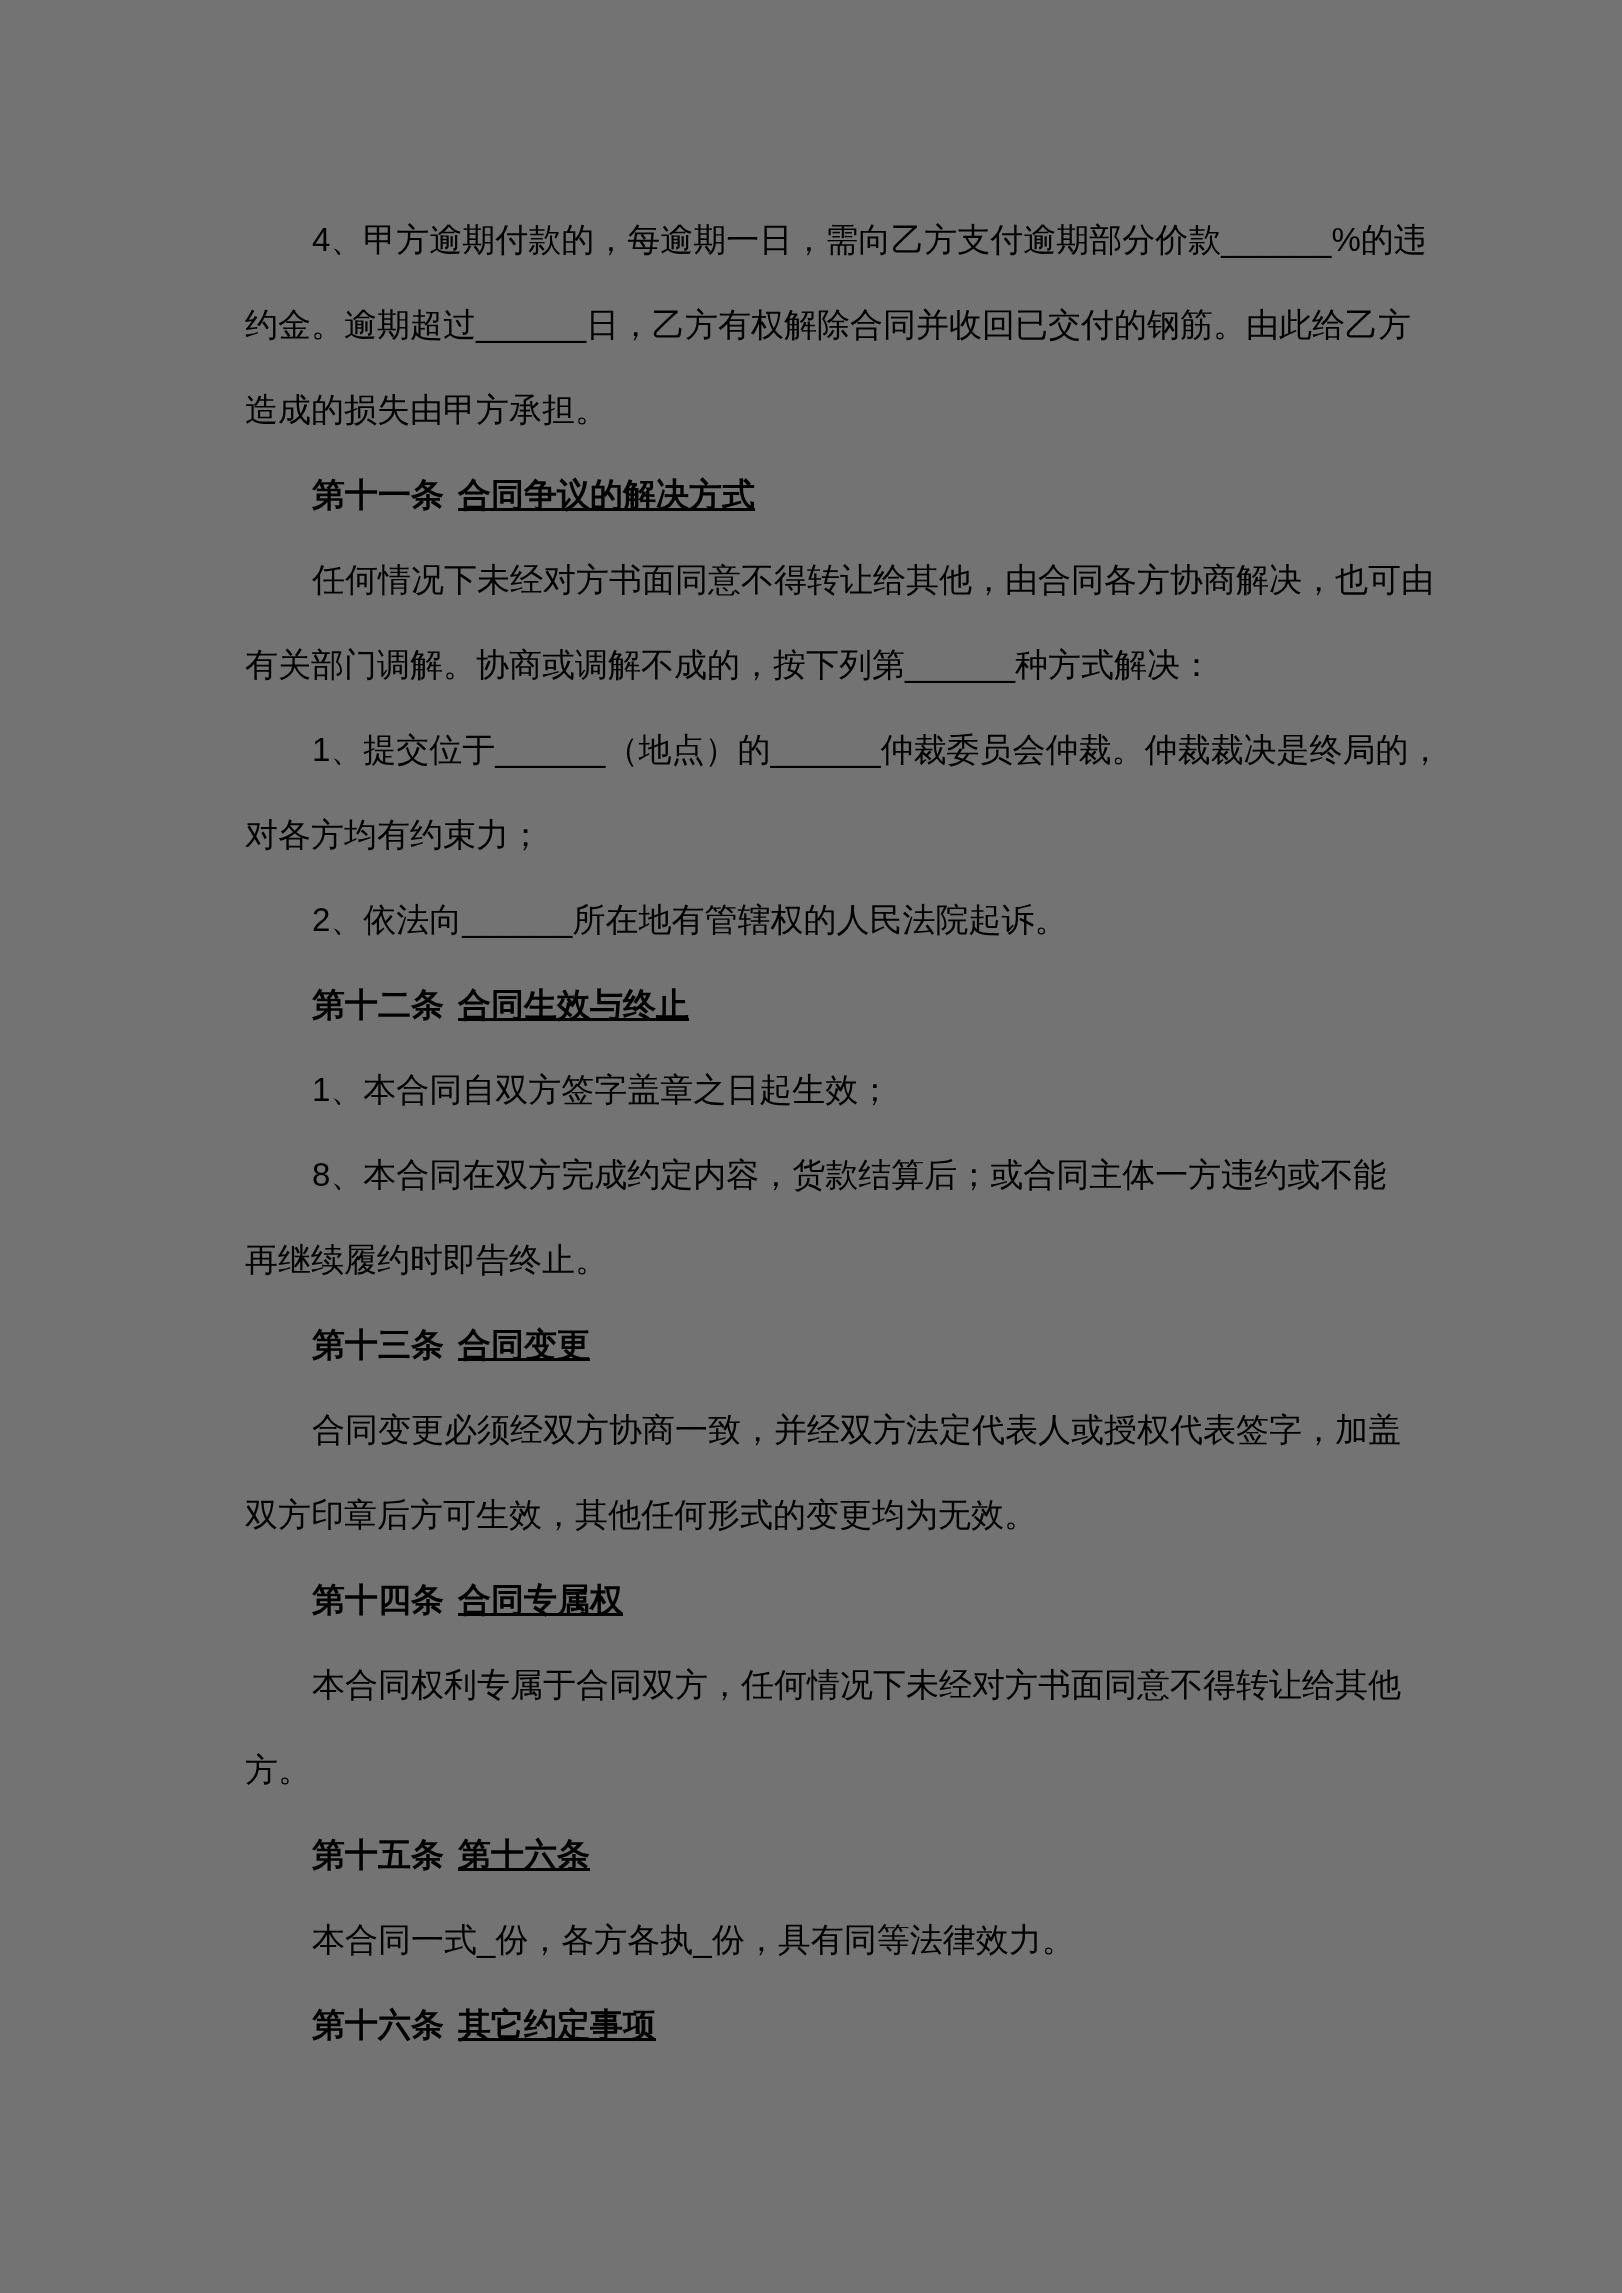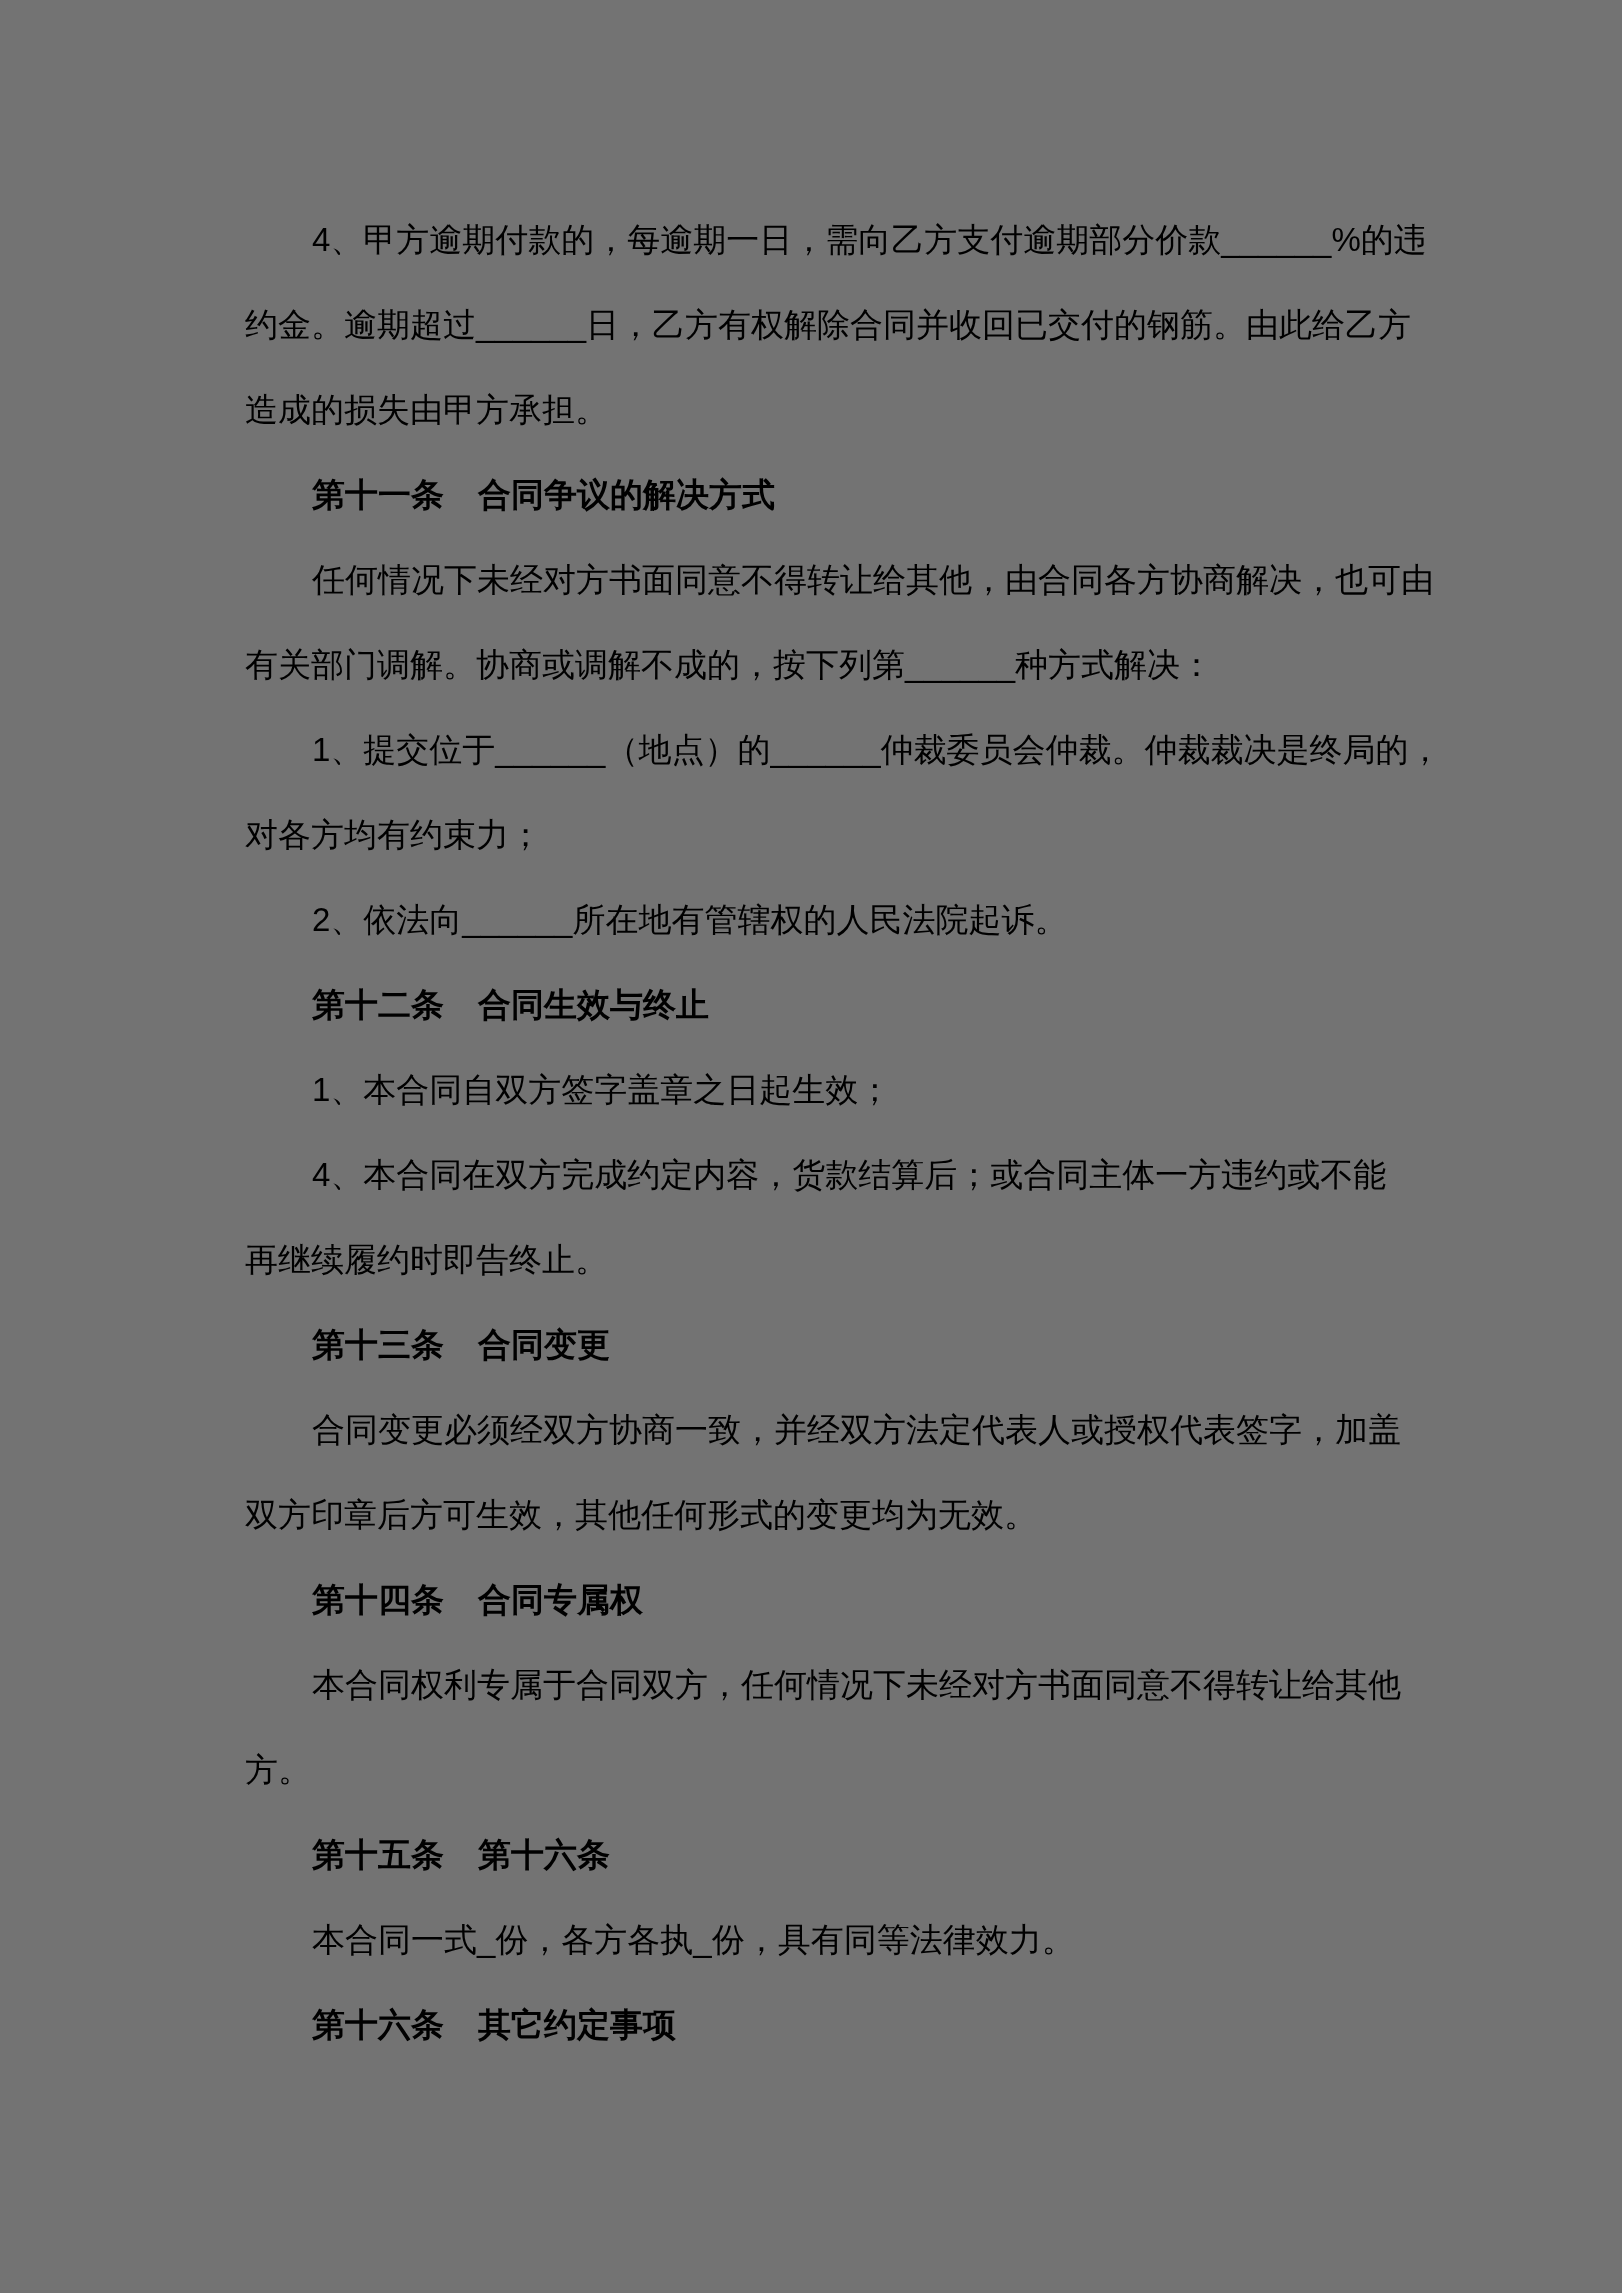--- a/index.html
+++ b/index.html
@@ -28,40 +28,41 @@
     white-space: nowrap;
     color: #000000;
   }
   .line.indent {
     padding-left: 67px;
   }
   .line.heading {
     font-weight: bold;
   }
   .heading-title {
-    margin-left: 34px;
+    margin-left: 14px;
+    text-decoration: underline;
   }
 </style>
 </head>
 <body>
 
 <div class="page">
   <div class="doc" id="doc">
       <div class="line indent">4、甲方逾期付款的，每逾期一日，需向乙方支付逾期部分价款______%的违</div>
       <div class="line">约金。逾期超过______日，乙方有权解除合同并收回已交付的钢筋。由此给乙方</div>
       <div class="line">造成的损失由甲方承担。</div>
       <div class="line heading indent"><span class="heading-num">第十一条</span><span class="heading-title">合同争议的解决方式</span></div>
       <div class="line indent">任何情况下未经对方书面同意不得转让给其他，由合同各方协商解决，也可由</div>
       <div class="line">有关部门调解。协商或调解不成的，按下列第______种方式解决：</div>
       <div class="line indent">1、提交位于______（地点）的______仲裁委员会仲裁。仲裁裁决是终局的，</div>
       <div class="line">对各方均有约束力；</div>
       <div class="line indent">2、依法向______所在地有管辖权的人民法院起诉。</div>
       <div class="line heading indent"><span class="heading-num">第十二条</span><span class="heading-title">合同生效与终止</span></div>
       <div class="line indent">1、本合同自双方签字盖章之日起生效；</div>
-      <div class="line indent">4、本合同在双方完成约定内容，货款结算后；或合同主体一方违约或不能</div>
+      <div class="line indent">8、本合同在双方完成约定内容，货款结算后；或合同主体一方违约或不能</div>
       <div class="line">再继续履约时即告终止。</div>
       <div class="line heading indent"><span class="heading-num">第十三条</span><span class="heading-title">合同变更</span></div>
       <div class="line indent">合同变更必须经双方协商一致，并经双方法定代表人或授权代表签字，加盖</div>
       <div class="line">双方印章后方可生效，其他任何形式的变更均为无效。</div>
       <div class="line heading indent"><span class="heading-num">第十四条</span><span class="heading-title">合同专属权</span></div>
       <div class="line indent">本合同权利专属于合同双方，任何情况下未经对方书面同意不得转让给其他</div>
       <div class="line">方。</div>
       <div class="line heading indent"><span class="heading-num">第十五条</span><span class="heading-title">第十六条</span></div>
       <div class="line indent">本合同一式_份，各方各执_份，具有同等法律效力。</div>
       <div class="line heading indent"><span class="heading-num">第十六条</span><span class="heading-title">其它约定事项</span></div>

